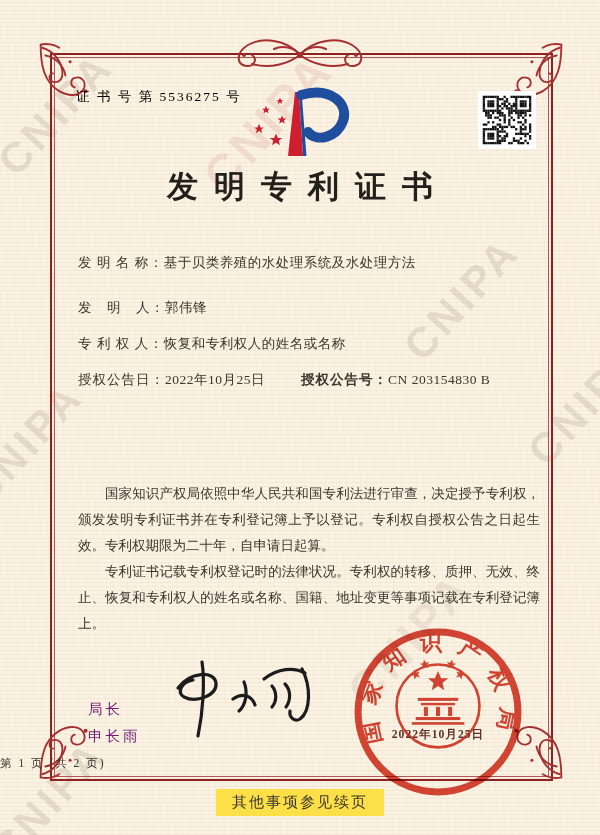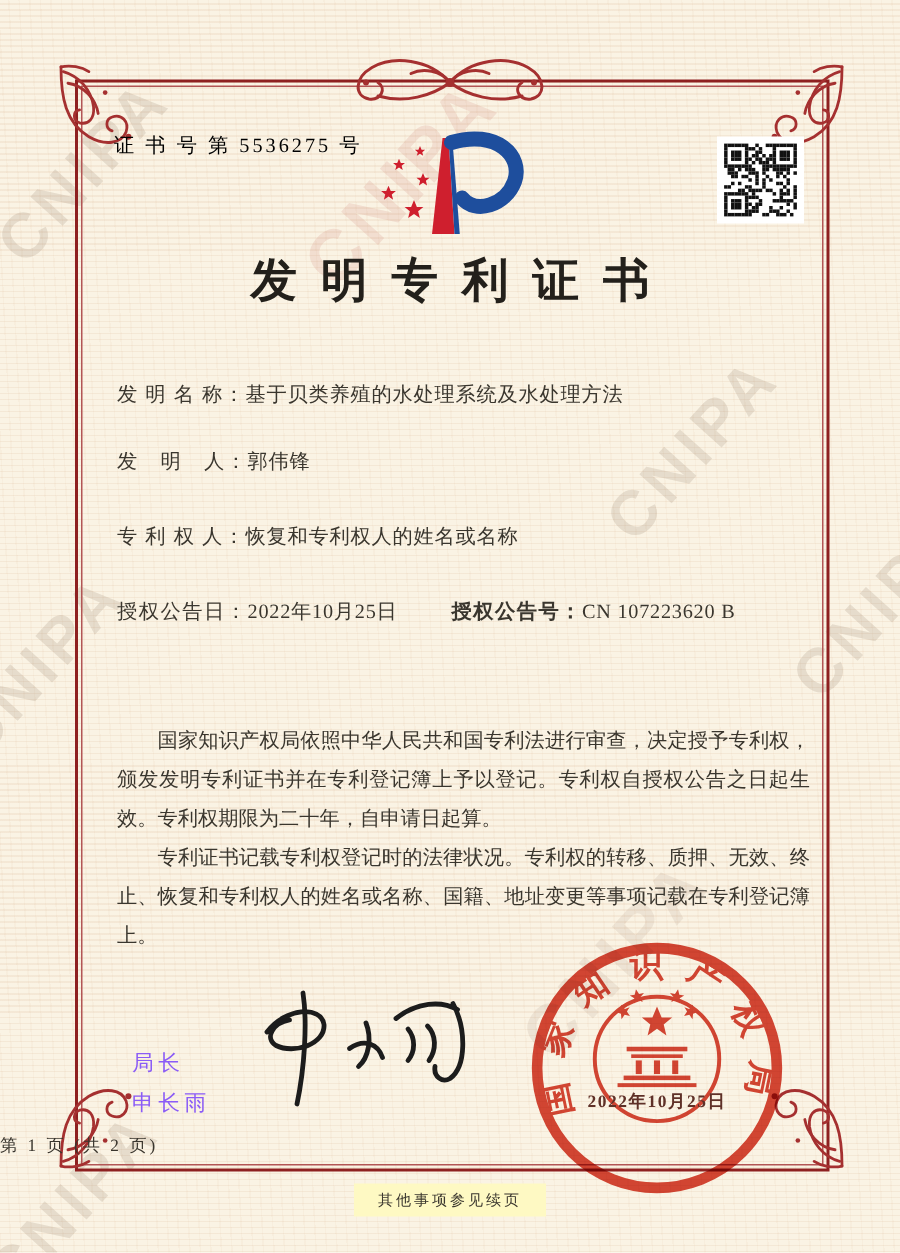--- a/index.html
+++ b/index.html
@@ -19,38 +19,38 @@
   .frame{position:absolute;left:50px;top:53px;right:47px;bottom:54px;
          border:2.5px solid #8e2020;}
   .frame::after{content:"";position:absolute;inset:2px;border:1.2px solid #b25555;}
   .orn{position:absolute;z-index:3;}
   .cert-no{position:absolute;left:76px;top:88px;font-size:13.5px;letter-spacing:2px;color:#000000;z-index:4;}
   .logo{position:absolute;left:233px;top:80px;z-index:2;}
   .qr{position:absolute;left:478px;top:91px;z-index:4;background:#fff;padding:3px;}
   .title{position:absolute;left:0;right:0;top:166px;text-align:center;
          font-size:31px;font-weight:bold;letter-spacing:16px;padding-left:16px;color:#23201b;z-index:2;}
   .fields{position:absolute;left:78px;right:58px;top:239px;font-size:13.5px;z-index:2;}
-  .frow{margin-bottom:31px;line-height:19px;white-space:pre;}
+  .frow{margin-bottom:17px;line-height:19px;white-space:pre;}
   .frow.gap{margin-bottom:26px;margin-top:14px;}
   .flabel{letter-spacing:1px;color:#3a362e;}
   .fvalue{letter-spacing:0.5px;color:#3a362e;}
   .flabel.second{margin-left:36px;font-weight:bold;}
   .paras{position:absolute;left:78px;right:60px;top:481px;font-size:13.5px;
          line-height:1.92;text-align:justify;color:#3a362e;z-index:2;}
   .paras p{margin:0;text-indent:2em;}
   .director{position:absolute;left:88px;top:696px;z-index:4;
             font-family:"Liberation Sans","DejaVu Sans",sans-serif;
-            font-size:14.5px;letter-spacing:3px;line-height:1.85;color:#8b5cf6;}
+            font-size:14.5px;letter-spacing:3px;line-height:1.85;color:#701a75;}
   .sig{position:absolute;left:152px;top:652px;z-index:4;}
   .seal{position:absolute;left:351px;top:625px;z-index:6;mix-blend-mode:multiply;}
   .seal text, .seal textPath{font-family:"Liberation Serif","DejaVu Serif",serif;}
   .pagenum{position:absolute;left:0;right:0;top:756px;text-align:left;
            font-size:11.5px;letter-spacing:2px;color:#3a362e;z-index:4;}
   .footnote{position:absolute;left:50%;transform:translateX(-50%);top:789px;
-            background:#fef9c3;padding:4px 16px;font-size:10px;letter-spacing:2px;
+            background:#fde047;padding:4px 16px;font-size:15px;letter-spacing:2px;
             color:#3a362e;z-index:4;}
 </style>
 </head>
 <body>
 
 <svg width="0" height="0" style="position:absolute">
   <defs>
     <symbol id="flourish" viewBox="0 0 80 80">
       <g fill="none" stroke="#a53030" stroke-width="2.4" stroke-linecap="round">
         <path d="M6 74 C6 48 10 26 30 14 C44 6 58 8 62 18 C65 27 58 34 50 31 C44 29 44 21 50 19"></path>
@@ -351,21 +351,21 @@
       <rect x="47.4" y="49.8" width="2.4" height="2.4"></rect>
     </g>
 </svg>
 
 <div class="title">发明专利证书</div>
 
 <div class="fields">
   <div class="frow gap"><span class="flabel">发 明 名 称：</span><span class="fvalue">基于贝类养殖的水处理系统及水处理方法</span></div>
   <div class="frow"><span class="flabel">发　明　人：</span><span class="fvalue">郭伟锋</span></div>
   <div class="frow"><span class="flabel">专 利 权 人：</span><span class="fvalue">恢复和专利权人的姓名或名称</span></div>
-  <div class="frow"><span class="flabel">授权公告日：</span><span class="fvalue">2022年10月25日</span><span class="flabel second">授权公告号：</span><span class="fvalue">CN 107223620 B</span></div>
+  <div class="frow"><span class="flabel">授权公告日：</span><span class="fvalue">2022年10月25日</span><span class="flabel second">授权公告号：</span><span class="fvalue">CN 203154830 B</span></div>
 </div>
 
 <div class="paras">
   <p>国家知识产权局依照中华人民共和国专利法进行审查，决定授予专利权，颁发发明专利证书并在专利登记簿上予以登记。专利权自授权公告之日起生效。专利权期限为二十年，自申请日起算。</p>
   <p>专利证书记载专利权登记时的法律状况。专利权的转移、质押、无效、终止、恢复和专利权人的姓名或名称、国籍、地址变更等事项记载在专利登记簿上。</p>
 </div>
 
 <div class="director">
   <div>局长</div>
   <div>申长雨</div>

